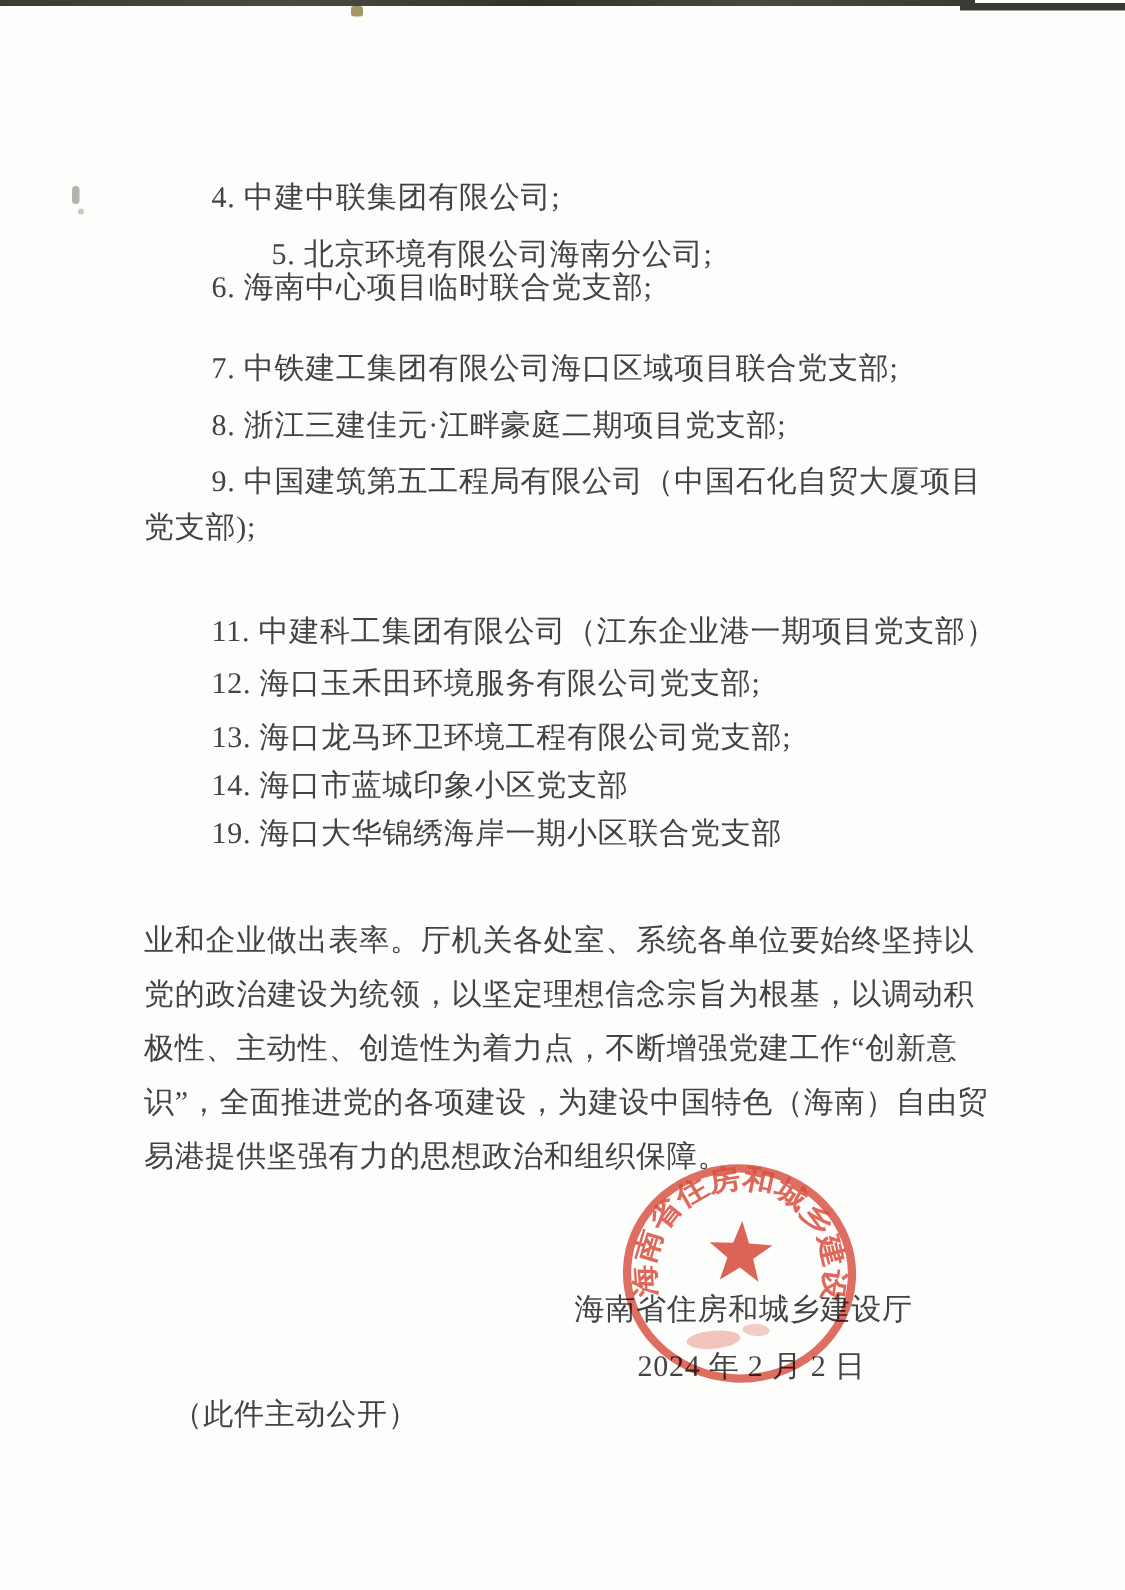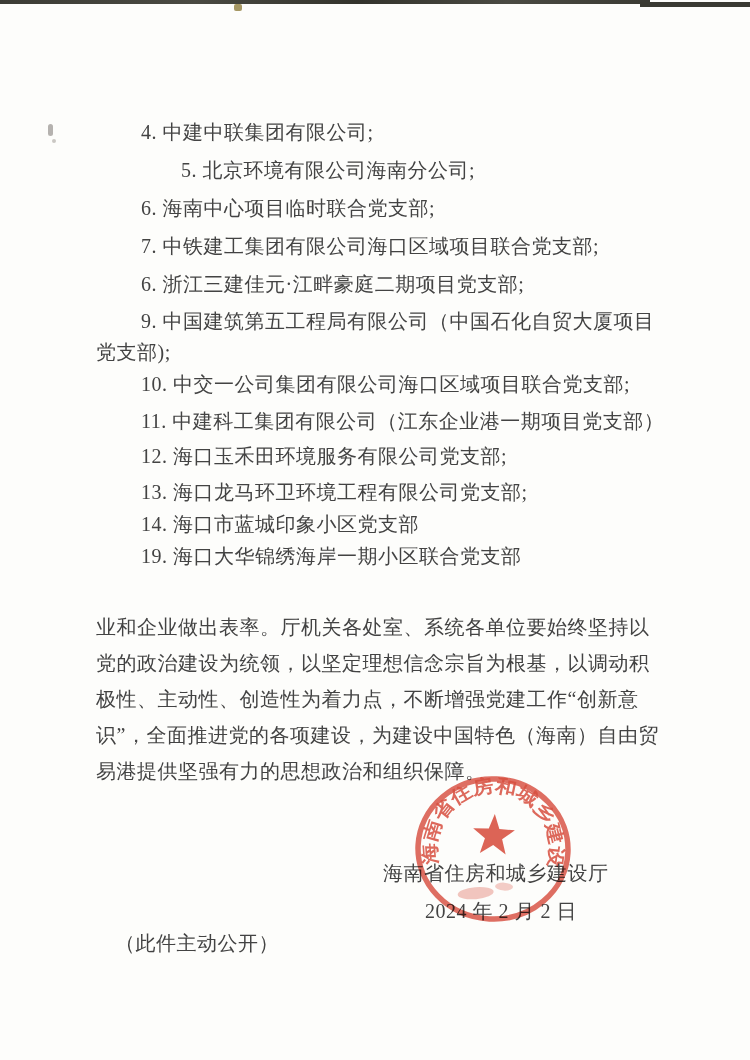--- a/index.html
+++ b/index.html
@@ -34,26 +34,25 @@
 <div class="page">
 
   <div class="scan-line-a"></div>
   <div class="scan-line-b"></div>
   <div class="speck-yellow"></div>
   <div class="speck-gray"></div>
   <div class="speck-gray2"></div>
 
   <div class="ln" style="left:141px;top:120px;">4. 中建中联集团有限公司;</div>
   <div class="ln" style="left:141px;top:158px;margin-left:40px;">5. 北京环境有限公司海南分公司;</div>
-  <div class="ln" style="left:141px;top:196px;text-align:center;">6. 海南中心项目临时联合党支部;</div>
+  <div class="ln" style="left:141px;top:180px;text-align:center;">6. 海南中心项目临时联合党支部;</div>
   <div class="ln" style="left:141px;top:234px;">7. 中铁建工集团有限公司海口区域项目联合党支部;</div>
-  <div class="ln" style="left:141px;top:272px;">6. 浙江三建佳元·江畔豪庭二期项目党支部;</div>
+  <div class="ln" style="left:141px;top:272px;">8. 浙江三建佳元·江畔豪庭二期项目党支部;</div>
   <div class="ln" style="left:141px;top:309px;">9. 中国建筑第五工程局有限公司（中国石化自贸大厦项目</div>
   <div class="ln" style="left:96px;top:340px;">党支部);</div>
-  <div class="ln" style="left:141px;top:372px;">10. 中交一公司集团有限公司海口区域项目联合党支部;</div>
   <div class="ln" style="left:141px;top:409px;">11. 中建科工集团有限公司（江东企业港一期项目党支部）</div>
   <div class="ln" style="left:141px;top:444px;">12. 海口玉禾田环境服务有限公司党支部;</div>
   <div class="ln" style="left:141px;top:480px;">13. 海口龙马环卫环境工程有限公司党支部;</div>
   <div class="ln" style="left:141px;top:512px;">14. 海口市蓝城印象小区党支部</div>
   <div class="ln" style="left:141px;top:544px;">19. 海口大华锦绣海岸一期小区联合党支部</div>
 
   <div class="ln" style="left:96px;top:615px;">业和企业做出表率。厅机关各处室、系统各单位要始终坚持以</div>
   <div class="ln" style="left:96px;top:687px;">极性、主动性、创造性为着力点，不断增强党建工作“创新意</div>
   <div class="ln" style="left:96px;top:651px;">党的政治建设为统领，以坚定理想信念宗旨为根基，以调动积</div>
   <div class="ln" style="left:96px;top:723px;">识”，全面推进党的各项建设，为建设中国特色（海南）自由贸</div>

